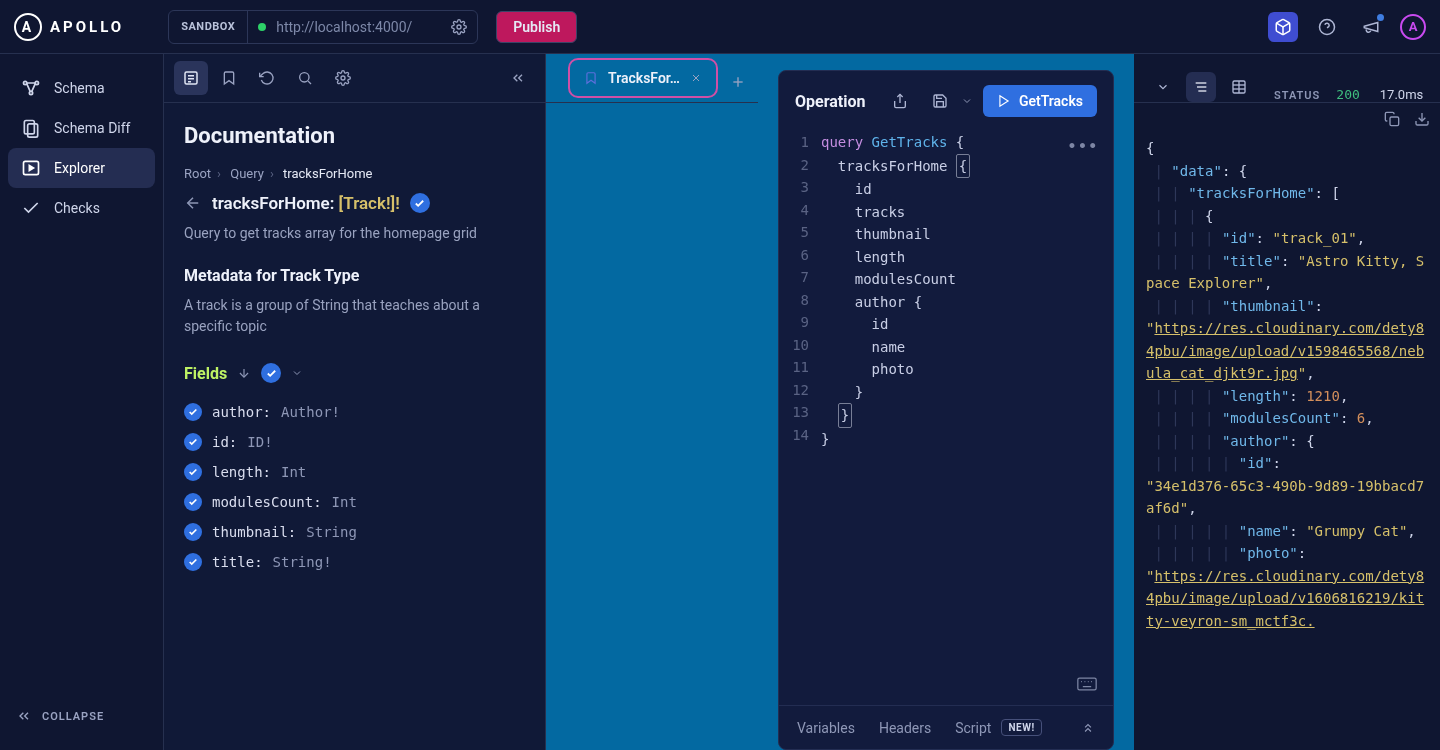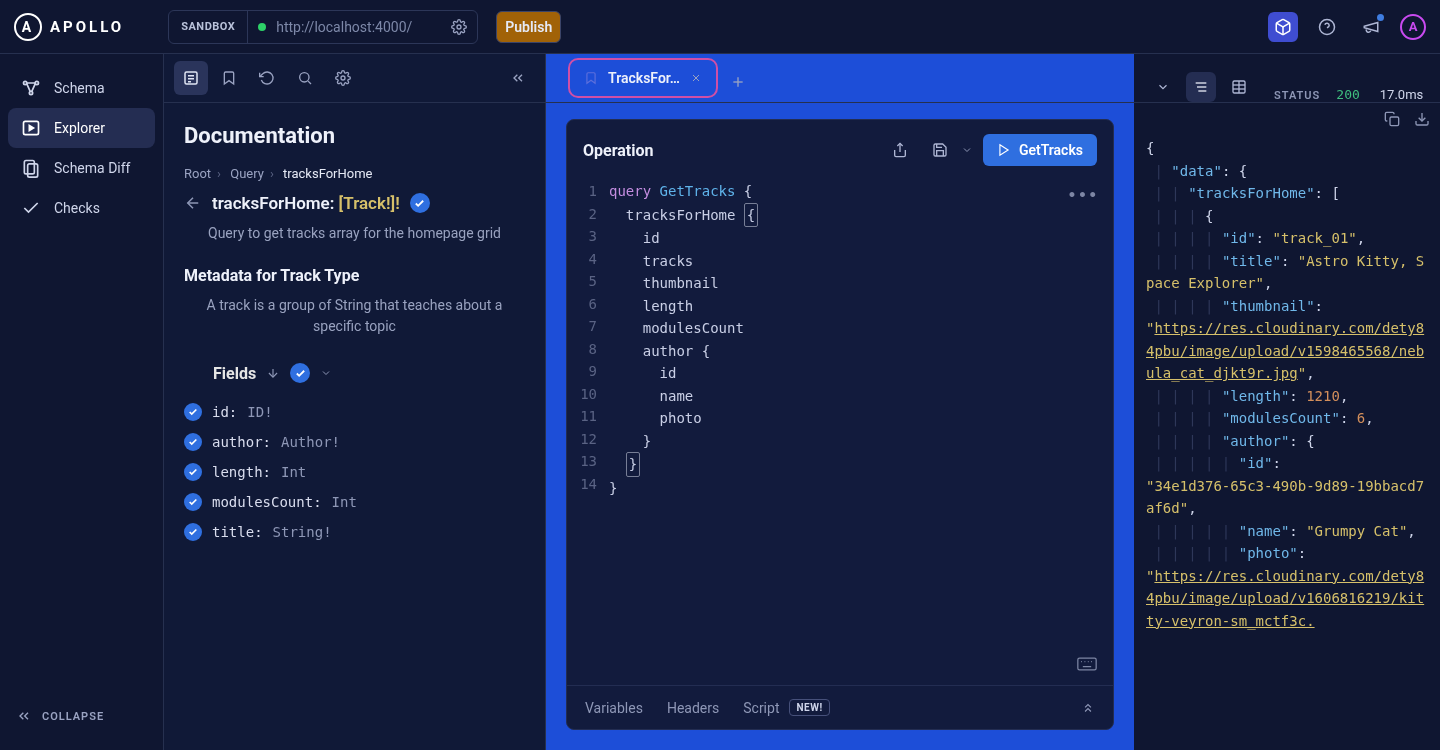--- a/index.html
+++ b/index.html
@@ -8,21 +8,21 @@
 
   
   .topbar { height:54px; background:#0f1631; border-bottom:1px solid #26304f; display:flex; align-items:center; padding:0 14px; gap:10px; }
   .logo { display:flex; align-items:center; gap:8px; color:#fff; font-weight:700; letter-spacing:3px; font-size:15px;}
   .logo-mark { width:28px; height:28px; border:2px solid #fff; border-radius:50%; display:flex; align-items:center; justify-content:center; font-size:14px; font-weight:700;}
   .url-pill { margin-left:34px; display:flex; align-items:center; height:34px; border:1px solid #2c3658; border-radius:6px; overflow:hidden; }
   .url-pill .badge { padding:0 12px; height:100%; display:flex; align-items:center; font-size:11px; font-weight:700; color:#b9c2da; border-right:1px solid #2c3658; letter-spacing:0.5px;}
   .url-pill .dot { width:8px; height:8px; border-radius:50%; background:#2dd168; margin:0 10px; }
   .url-pill .url { color:#7d88a8; padding-right:10px; min-width:165px;}
   .url-pill .gear { padding:0 10px; color:#9aa3c2; }
-  .publish-btn { margin-left:8px; height:32px; padding:0 8px; border:1px solid #3b4468; border-radius:6px; background:#a16207; color:#e5e9f5; font-weight:600; display:flex; align-items:center; }
+  .publish-btn { margin-left:8px; height:32px; padding:0 16px; border:1px solid #3b4468; border-radius:6px; background:#be185d; color:#e5e9f5; font-weight:600; display:flex; align-items:center; }
   .top-right { margin-left:auto; display:flex; align-items:center; gap:14px; }
   .sq-btn { width:30px; height:30px; border-radius:6px; display:flex; align-items:center; justify-content:center; color:#aeb6d4;}
   .sq-btn.active { background:#3f4dd1; color:#fff;}
   .notif-dot { position:relative;}
   .notif-dot::after { content:""; position:absolute; top:2px; right:2px; width:7px; height:7px; border-radius:50%; background:#3f7de0;}
   .avatar { width:26px; height:26px; border-radius:50%; background:#0f1631; border:2px solid #c94af0; color:#c94af0; font-weight:700; font-size:13px; display:flex; align-items:center; justify-content:center;}
 
   
   .body { display:flex; height:calc(750px - 54px); }
   .sidebar { width:164px; background:#0f1631; border-right:1px solid #26304f; display:flex; flex-direction:column; padding:14px 8px;}
@@ -42,32 +42,32 @@
   .docs-body { padding:20px 20px; overflow:auto;}
   .docs-title { font-size:22px; font-weight:700; color:#eef1fa; margin-bottom:18px;}
   .crumbs { font-size:13px; color:#9aa3c2; margin-bottom:12px;}
   .crumbs .sep { margin:0 6px; color:#5a6384;}
   .crumbs .cur { color:#e5e9f5;}
   .sig-row { display:flex; align-items:center; gap:10px; margin-bottom:10px;}
   .back-arrow { color:#8e97b6;}
   .sig { font-size:17px; font-weight:600; color:#eef1fa;}
   .sig .type { color:#d6c06a; font-weight:600;}
   .check-badge { width:20px; height:20px; border-radius:50%; background:#2f6fe0; display:flex; align-items:center; justify-content:center;}
-  .desc { color:#99a2bf; font-size:14px; line-height:1.5; margin-bottom:22px;text-align:center;}
+  .desc { color:#99a2bf; font-size:14px; line-height:1.5; margin-bottom:22px;}
   .meta-h { font-size:16px; font-weight:700; color:#eef1fa; margin-bottom:10px;}
   .fields-h-row { display:flex; align-items:center; gap:10px; margin:26px 0 14px;}
-  .fields-h { font-size:16px; font-weight:700; color:#e5e5e5;margin-left:29px;}
+  .fields-h { font-size:16px; font-weight:700; color:#bef264;}
   .field-row { display:flex; align-items:center; gap:10px; padding:6px 0; font-family: "SF Mono", Menlo, Consolas, monospace; font-size:14px;}
   .field-name { color:#d9ddee;}
   .field-type { color:#8e97b6;}
   .tick { width:18px; height:18px; border-radius:50%; background:#2f6fe0; display:flex; align-items:center; justify-content:center; flex-shrink:0;}
 
   
   .workspace { flex:1; display:flex; min-width:0; }
-  .editor-wrap { width:588px; display:flex; flex-direction:column; background:#1d4ed8;}
+  .editor-wrap { width:588px; display:flex; flex-direction:row; background:#0369a1;}
   .tabs-row { height:49px; border-bottom:1px solid #26304f; display:flex; align-items:flex-end; padding:0 12px; position:relative;}
   .op-tab { display:flex; align-items:center; gap:10px; height:40px; padding:0 14px; border:2px solid #d04fa6; border-radius:10px; margin-bottom:4px; margin-left:10px;}
   .op-tab .bm { color:#5d6fdc;}
   .op-tab-label { color:#eef1fa; font-weight:600; font-size:14px;}
   .op-tab .close { color:#9aa3c2; }
   .add-tab { margin-left:12px; margin-bottom:12px; color:#9aa3c2;}
   .editor-panel { margin:16px 20px 0 20px; background:#121b3d; border:1px solid #232d52; border-radius:8px; display:flex; flex-direction:column; flex:1; min-height:0; overflow:hidden;}
   .editor-head { display:flex; align-items:center; padding:14px 16px 10px; gap:10px;}
   .editor-title { font-size:16px; font-weight:700; color:#eef1fa;}
   .editor-head .spacer { flex:1;}
@@ -163,37 +163,37 @@
       <span class="ico">
           <svg width="20" height="20" viewBox="0 0 24 24" fill="none" stroke="currentColor" stroke-width="2">
             <circle cx="5" cy="6" r="2"></circle>
             <circle cx="19" cy="6" r="2"></circle>
             <circle cx="12" cy="18" r="2"></circle>
             <path d="M7 7l4 9M17 7l-4 9M7 6h10"></path>
           </svg>
         </span>
       <span>Schema</span>
     </div>
+    <div class="side-item">
+      <span class="ico">
+          <svg width="20" height="20" viewBox="0 0 24 24" fill="none" stroke="currentColor" stroke-width="2">
+            <rect x="4" y="3" width="12" height="16" rx="2"></rect>
+            <rect x="8" y="7" width="12" height="16" rx="2"></rect>
+          </svg>
+        </span>
+      <span>Schema Diff</span>
+    </div>
     <div class="side-item active">
       <span class="ico">
           <svg width="20" height="20" viewBox="0 0 24 24" fill="none" stroke="currentColor" stroke-width="2">
             <rect x="3" y="4" width="18" height="16" rx="2"></rect>
             <polygon points="10 9 15 12 10 15" fill="currentColor"></polygon>
           </svg>
         </span>
       <span>Explorer</span>
-    </div>
-    <div class="side-item">
-      <span class="ico">
-          <svg width="20" height="20" viewBox="0 0 24 24" fill="none" stroke="currentColor" stroke-width="2">
-            <rect x="4" y="3" width="12" height="16" rx="2"></rect>
-            <rect x="8" y="7" width="12" height="16" rx="2"></rect>
-          </svg>
-        </span>
-      <span>Schema Diff</span>
     </div>
     <div class="side-item">
       <span class="ico">
           <svg width="20" height="20" viewBox="0 0 24 24" fill="none" stroke="currentColor" stroke-width="2">
             <polyline points="20 6 9 17 4 12"></polyline>
           </svg>
         </span>
       <span>Checks</span>
     </div>
     <div class="collapse-row">
@@ -290,49 +290,58 @@
               </svg>
             </span>
         </div>
         <div id="fields-list">
             <div class="field-row">
               <span class="tick">
                 <svg width="10" height="10" viewBox="0 0 24 24" fill="none" stroke="#fff" stroke-width="4">
                   <polyline points="20 6 9 17 4 12"></polyline>
                 </svg>
               </span>
-              <span class="field-name">id:</span>
-              <span class="field-type"> ID!</span>
+              <span class="field-name">author:</span>
+              <span class="field-type"> Author!</span>
             </div>
             <div class="field-row">
               <span class="tick">
                 <svg width="10" height="10" viewBox="0 0 24 24" fill="none" stroke="#fff" stroke-width="4">
                   <polyline points="20 6 9 17 4 12"></polyline>
                 </svg>
               </span>
-              <span class="field-name">author:</span>
-              <span class="field-type"> Author!</span>
+              <span class="field-name">id:</span>
+              <span class="field-type"> ID!</span>
             </div>
             <div class="field-row">
               <span class="tick">
                 <svg width="10" height="10" viewBox="0 0 24 24" fill="none" stroke="#fff" stroke-width="4">
                   <polyline points="20 6 9 17 4 12"></polyline>
                 </svg>
               </span>
               <span class="field-name">length:</span>
               <span class="field-type"> Int</span>
             </div>
             <div class="field-row">
               <span class="tick">
                 <svg width="10" height="10" viewBox="0 0 24 24" fill="none" stroke="#fff" stroke-width="4">
                   <polyline points="20 6 9 17 4 12"></polyline>
                 </svg>
               </span>
               <span class="field-name">modulesCount:</span>
               <span class="field-type"> Int</span>
+            </div>
+            <div class="field-row">
+              <span class="tick">
+                <svg width="10" height="10" viewBox="0 0 24 24" fill="none" stroke="#fff" stroke-width="4">
+                  <polyline points="20 6 9 17 4 12"></polyline>
+                </svg>
+              </span>
+              <span class="field-name">thumbnail:</span>
+              <span class="field-type"> String</span>
             </div>
             <div class="field-row">
               <span class="tick">
                 <svg width="10" height="10" viewBox="0 0 24 24" fill="none" stroke="#fff" stroke-width="4">
                   <polyline points="20 6 9 17 4 12"></polyline>
                 </svg>
               </span>
               <span class="field-name">title:</span>
               <span class="field-type"> String!</span>
             </div>

